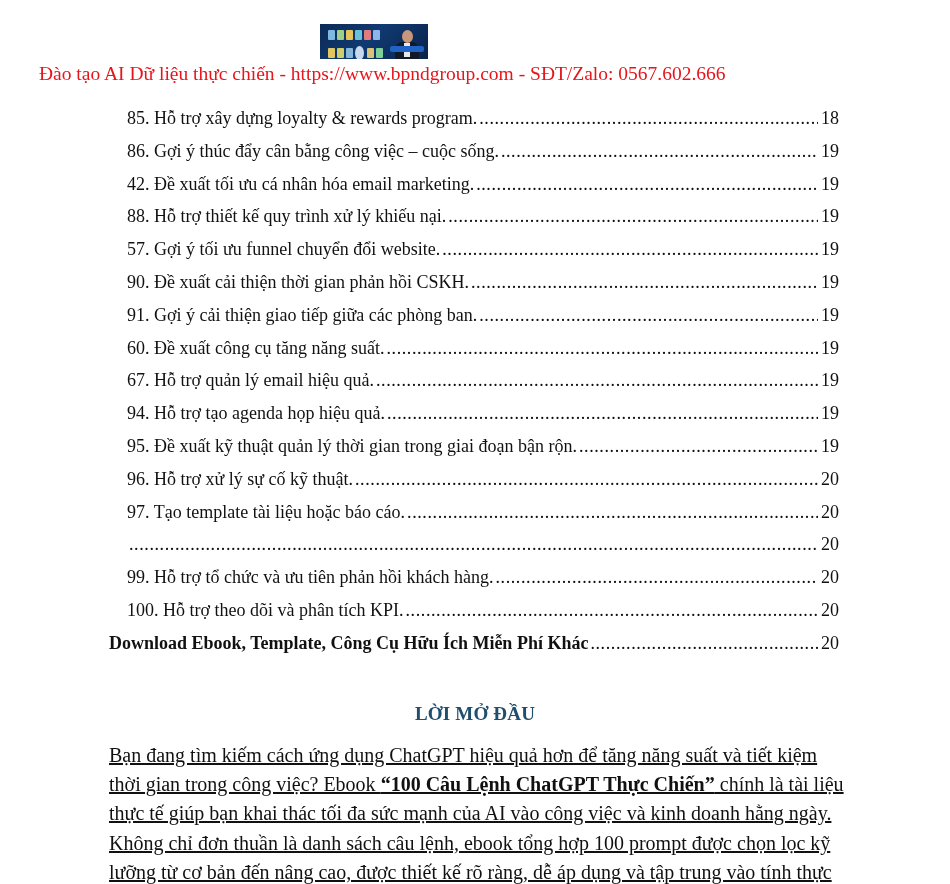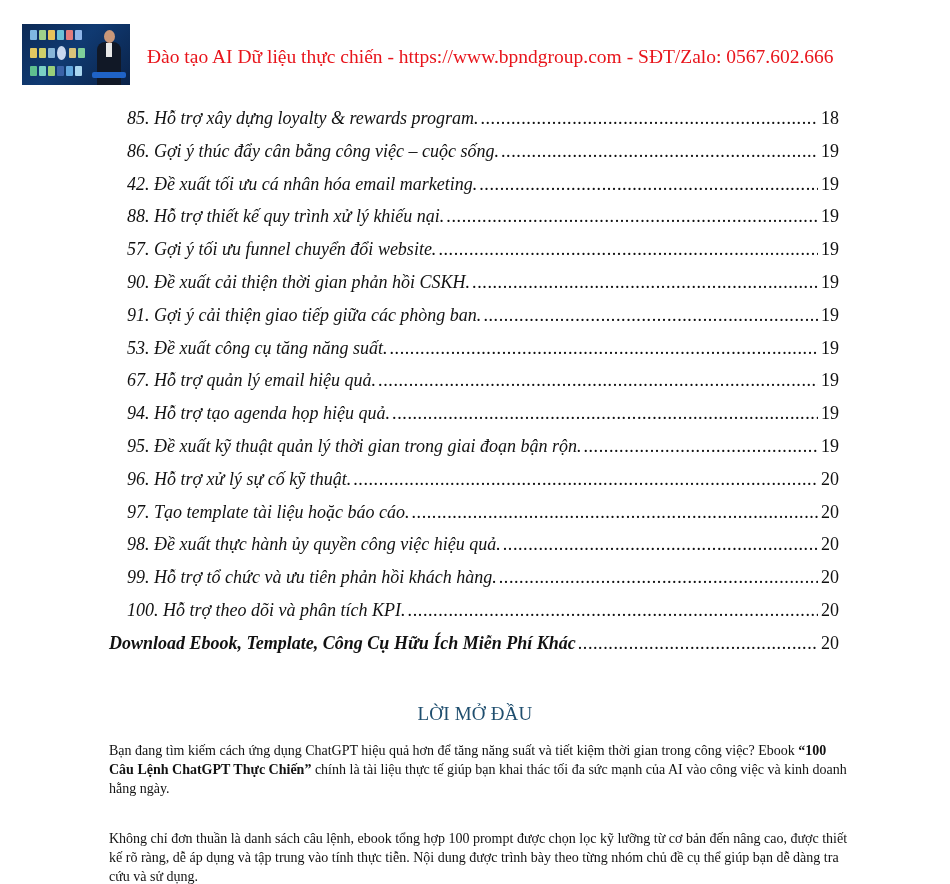--- a/index.html
+++ b/index.html
@@ -5,21 +5,21 @@
     html, body { margin: 0; padding: 0; }
     body {
       width: 950px; height: 884px; overflow: hidden;
       background: #ffffff;
       font-family: "Liberation Serif", "DejaVu Serif", serif;
       color: #111111;
       position: relative;
     }
     .header {
       position: absolute; left: 22px; top: 24px; height: 61px;
-      display: flex; align-items: center;
+      display: flex; align-items: center; flex-direction: column;
     }
     .logo {
       width: 108px; height: 61px;
       background: linear-gradient(135deg, #0c2a55 0%, #103a72 45%, #0a2248 100%);
       position: relative; overflow: hidden;
     }
     .logo .tile { position: absolute; width: 7px; height: 10px; border-radius: 1px; }
     .logo .person {
       position: absolute; right: 8px; top: 6px; width: 26px; height: 55px;
     }
@@ -41,42 +41,42 @@
     .header-text {
       margin-left: 17px; margin-top: 4px;
       color: #e8141b; font-size: 19.5px; white-space: nowrap;
     }
 
     .toc { position: absolute; left: 0; top: 104px; width: 950px; }
     .toc-row {
       position: absolute; display: flex; align-items: baseline;
       font-size: 18px; height: 24px; white-space: nowrap;
     }
-    .toc-row .label { flex: none; font-style: italic; }
+    .toc-row .label { flex: none; }
     .toc-row .leader {
       flex: 1 1 auto; overflow: hidden; margin: 0 3px 0 2px;
       letter-spacing: 0.6px;
     }
     .toc-row .leader::before {
       content: "........................................................................................................................................................................................................";
     }
     .toc-row .page { flex: none; }
     .toc-row.sub { left: 127px; width: 712px; }
     .toc-row.main { left: 109px; width: 730px; font-weight: bold; text-align: center; }
     .toc-row.main .page { font-weight: normal; }
     .toc-row.main .leader { font-weight: normal; }
 
     .section-title {
       position: absolute; left: 0; width: 950px; top: 703px;
-      text-align: center; color: #1f4e6e; font-weight: normal; font-size: 19px;
+      text-align: center; color: #1f4e6e; font-weight: bold; font-size: 19px;
       letter-spacing: 0.2px;
     }
     .para {
       position: absolute; left: 109px; width: 740px;
-      font-size: 14px; line-height: 19px;
+      font-size: 20px; line-height: 29px; text-decoration: underline;
     }
     .para b { font-weight: bold; }
     .para1 { top: 741px; }
     .para2 { top: 829px; }
     .clip { position: absolute; left: 0; top: 0; width: 950px; height: 884px; overflow: hidden; }
   </style>
 </head>
 <body>
 
 <div class="clip">
@@ -140,21 +140,21 @@
       <span class="label">90. Đề xuất cải thiện thời gian phản hồi CSKH.</span>
       <span class="leader"></span>
       <span class="page">19</span>
     </div>
     <div class="toc-row sub" style="top:201px">
       <span class="label">91. Gợi ý cải thiện giao tiếp giữa các phòng ban.</span>
       <span class="leader"></span>
       <span class="page">19</span>
     </div>
     <div class="toc-row sub" style="top:234px">
-      <span class="label">53. Đề xuất công cụ tăng năng suất.</span>
+      <span class="label">60. Đề xuất công cụ tăng năng suất.</span>
       <span class="leader"></span>
       <span class="page">19</span>
     </div>
     <div class="toc-row sub" style="top:266px">
       <span class="label">67. Hỗ trợ quản lý email hiệu quả.</span>
       <span class="leader"></span>
       <span class="page">19</span>
     </div>
     <div class="toc-row sub" style="top:299px">
       <span class="label">94. Hỗ trợ tạo agenda họp hiệu quả.</span>
@@ -170,21 +170,20 @@
       <span class="label">96. Hỗ trợ xử lý sự cố kỹ thuật.</span>
       <span class="leader"></span>
       <span class="page">20</span>
     </div>
     <div class="toc-row sub" style="top:398px">
       <span class="label">97. Tạo template tài liệu hoặc báo cáo.</span>
       <span class="leader"></span>
       <span class="page">20</span>
     </div>
     <div class="toc-row sub" style="top:430px">
-      <span class="label">98. Đề xuất thực hành ủy quyền công việc hiệu quả.</span>
       <span class="leader"></span>
       <span class="page">20</span>
     </div>
     <div class="toc-row sub" style="top:463px">
       <span class="label">99. Hỗ trợ tổ chức và ưu tiên phản hồi khách hàng.</span>
       <span class="leader"></span>
       <span class="page">20</span>
     </div>
     <div class="toc-row sub" style="top:496px">
       <span class="label">100. Hỗ trợ theo dõi và phân tích KPI.</span>

